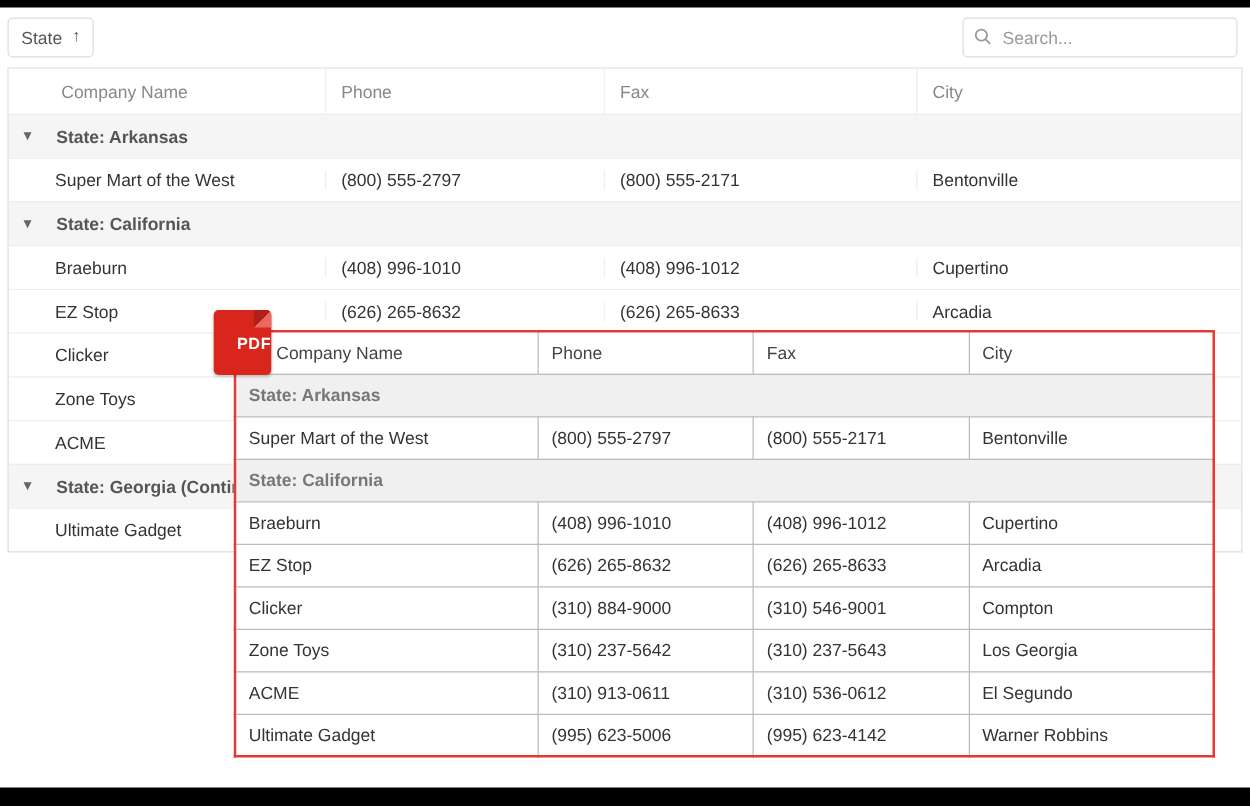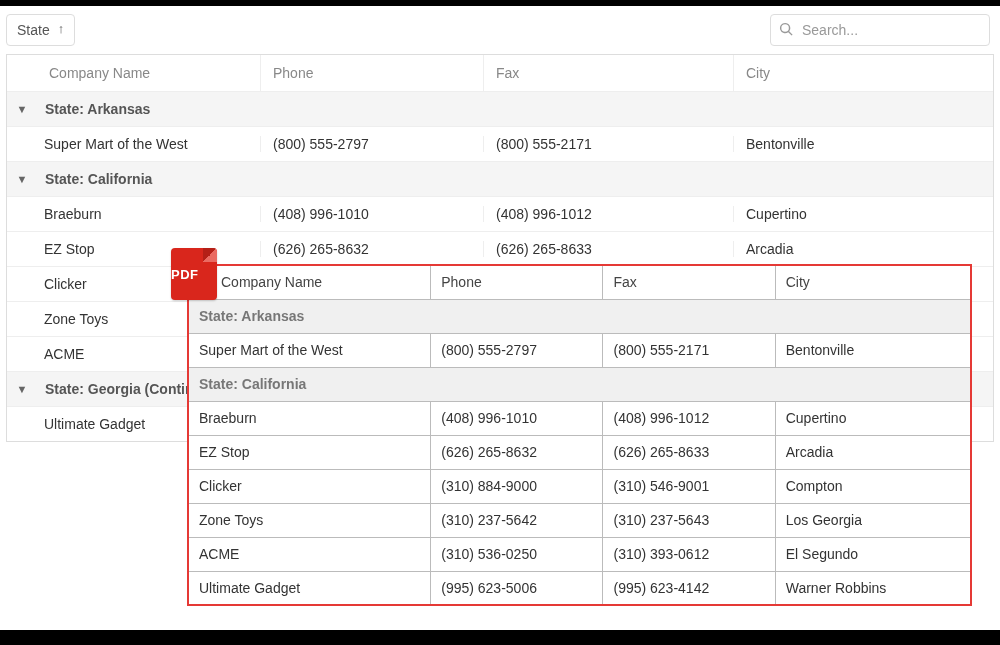--- a/index.html
+++ b/index.html
@@ -32,21 +32,21 @@
 
   .data-row { display: flex; align-items: center; border-top: 1px solid #eee; height: 35px; }
   .d-cell { padding: 0 12px; color: #333; }
   .d-company { flex: 0 0 253px; padding-left: 37px; }
   .d-phone { flex: 0 0 223px; border-left: 1px solid #eee; }
   .d-fax { flex: 0 0 250px; border-left: 1px solid #eee; }
   .d-city { flex: 1; border-left: 1px solid #eee; }
 
   
   .pdf-wrap { position: absolute; left: 187px; top: 258px; width: 785px; }
-  .pdf-badge { position: absolute; left: -16px; top: -16px; width: 46px; height: 52px; background: #d9261c; border-radius: 4px; display: flex; align-items: center; justify-content: flex-start; box-shadow: 0 1px 2px rgba(0,0,0,0.2); z-index: 2; }
+  .pdf-badge { position: absolute; left: -16px; top: -16px; width: 46px; height: 52px; background: #d9261c; border-radius: 4px; display: flex; align-items: center; justify-content: flex-end; box-shadow: 0 1px 2px rgba(0,0,0,0.2); z-index: 2; }
   .pdf-badge .dogear { position: absolute; top: 0; right: 0; width: 14px; height: 14px; background: linear-gradient(135deg, #b41f17 50%, #ea6a62 50%); border-top-right-radius: 4px; }
   .pdf-badge .txt { color: #fff; font-weight: 700; font-size: 13px; font-family: Arial, sans-serif; letter-spacing: 0.5px; }
 
   .pdf-table { border: 2px solid #e53935; border-collapse: collapse; width: 100%; background: #fff; font-family: Arial, sans-serif; font-size: 14px; table-layout: fixed; }
   .pdf-table th, .pdf-table td { border: 1px solid #bbb; padding: 8px 10px; text-align: left; vertical-align: middle; height: 34px; }
   .pdf-table th { font-weight: 400; color: #444; background: #fff; }
   .pdf-table th.first { padding-left: 32px; }
   .pdf-group td { background: #f0f0f0; font-weight: 600; color: #777; }
   .pdf-col-company { width: 31%; }
   .pdf-col-phone { width: 22%; }
@@ -190,22 +190,22 @@
           <td>Compton</td>
         </tr>
         <tr>
           <td>Zone Toys</td>
           <td>(310) 237-5642</td>
           <td>(310) 237-5643</td>
           <td>Los Georgia</td>
         </tr>
         <tr>
           <td>ACME</td>
-          <td>(310) 536-0250</td>
-          <td>(310) 393-0612</td>
+          <td>(310) 913-0611</td>
+          <td>(310) 536-0612</td>
           <td>El Segundo</td>
         </tr>
         <tr>
           <td>Ultimate Gadget</td>
           <td>(995) 623-5006</td>
           <td>(995) 623-4142</td>
           <td>Warner Robbins</td>
         </tr>
       </tbody>
     </table>

